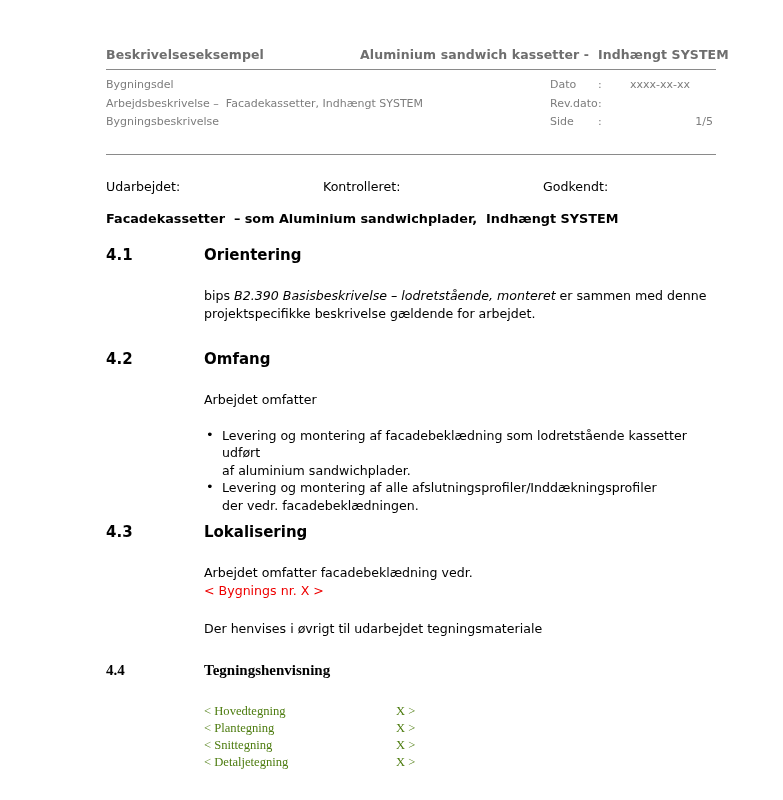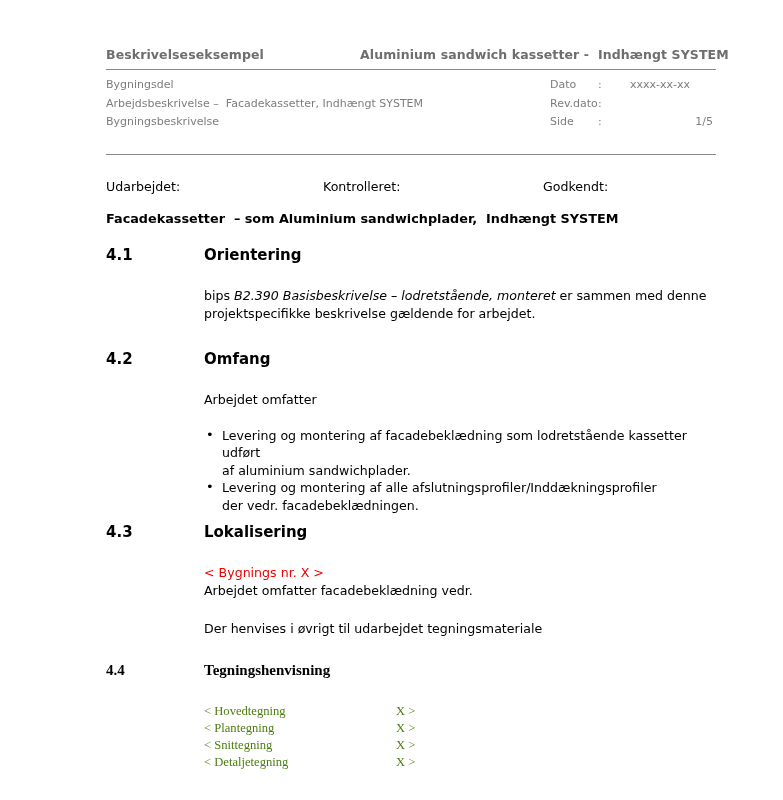--- a/index.html
+++ b/index.html
@@ -301,22 +301,22 @@
     </div>
   </div>
 
   <div class="section" id="section-4-3">
     <div class="sec-head">
       <span class="sec-num">4.3</span>
       <span class="sec-title">Lokalisering</span>
     </div>
     <div class="gap-lg"></div>
     <div class="sec-body">
+      <p class="para">Arbejdet omfatter facadebeklædning vedr.</p>
       <p class="para red">&lt; Bygnings nr. X &gt;</p>
-      <p class="para">Arbejdet omfatter facadebeklædning vedr.</p>
       <div class="gap-sm"></div>
       <p class="para">Der henvises i øvrigt til udarbejdet tegningsmateriale</p>
     </div>
   </div>
 
   <div class="section" id="section-4-4">
     <div class="sec-head">
       <span class="sec-num">4.4</span>
       <span class="sec-title">Tegningshenvisning</span>
     </div>

